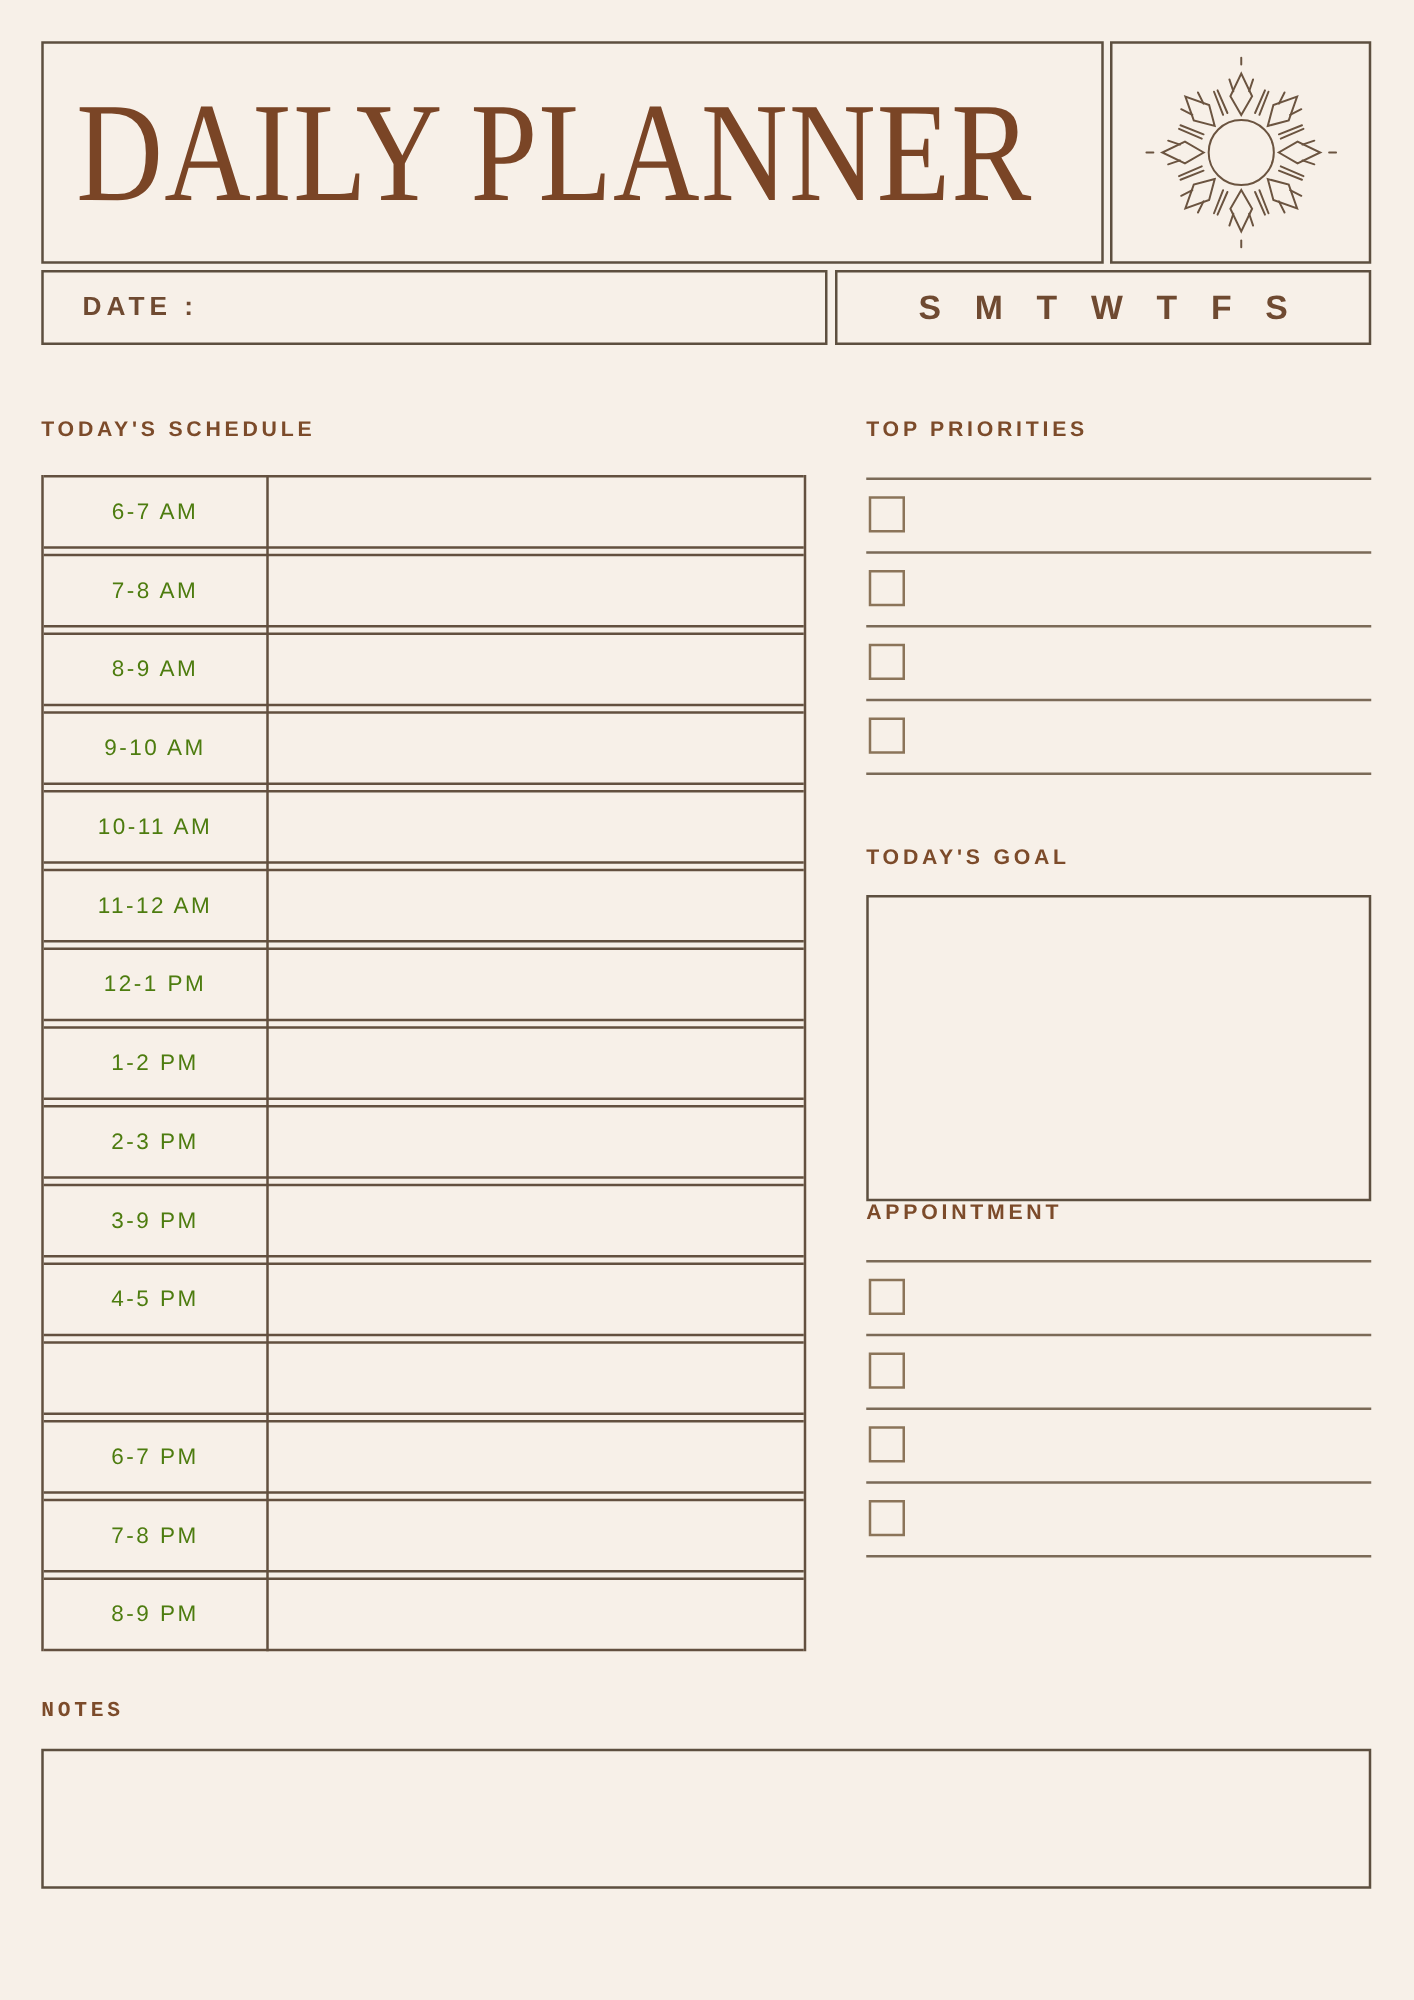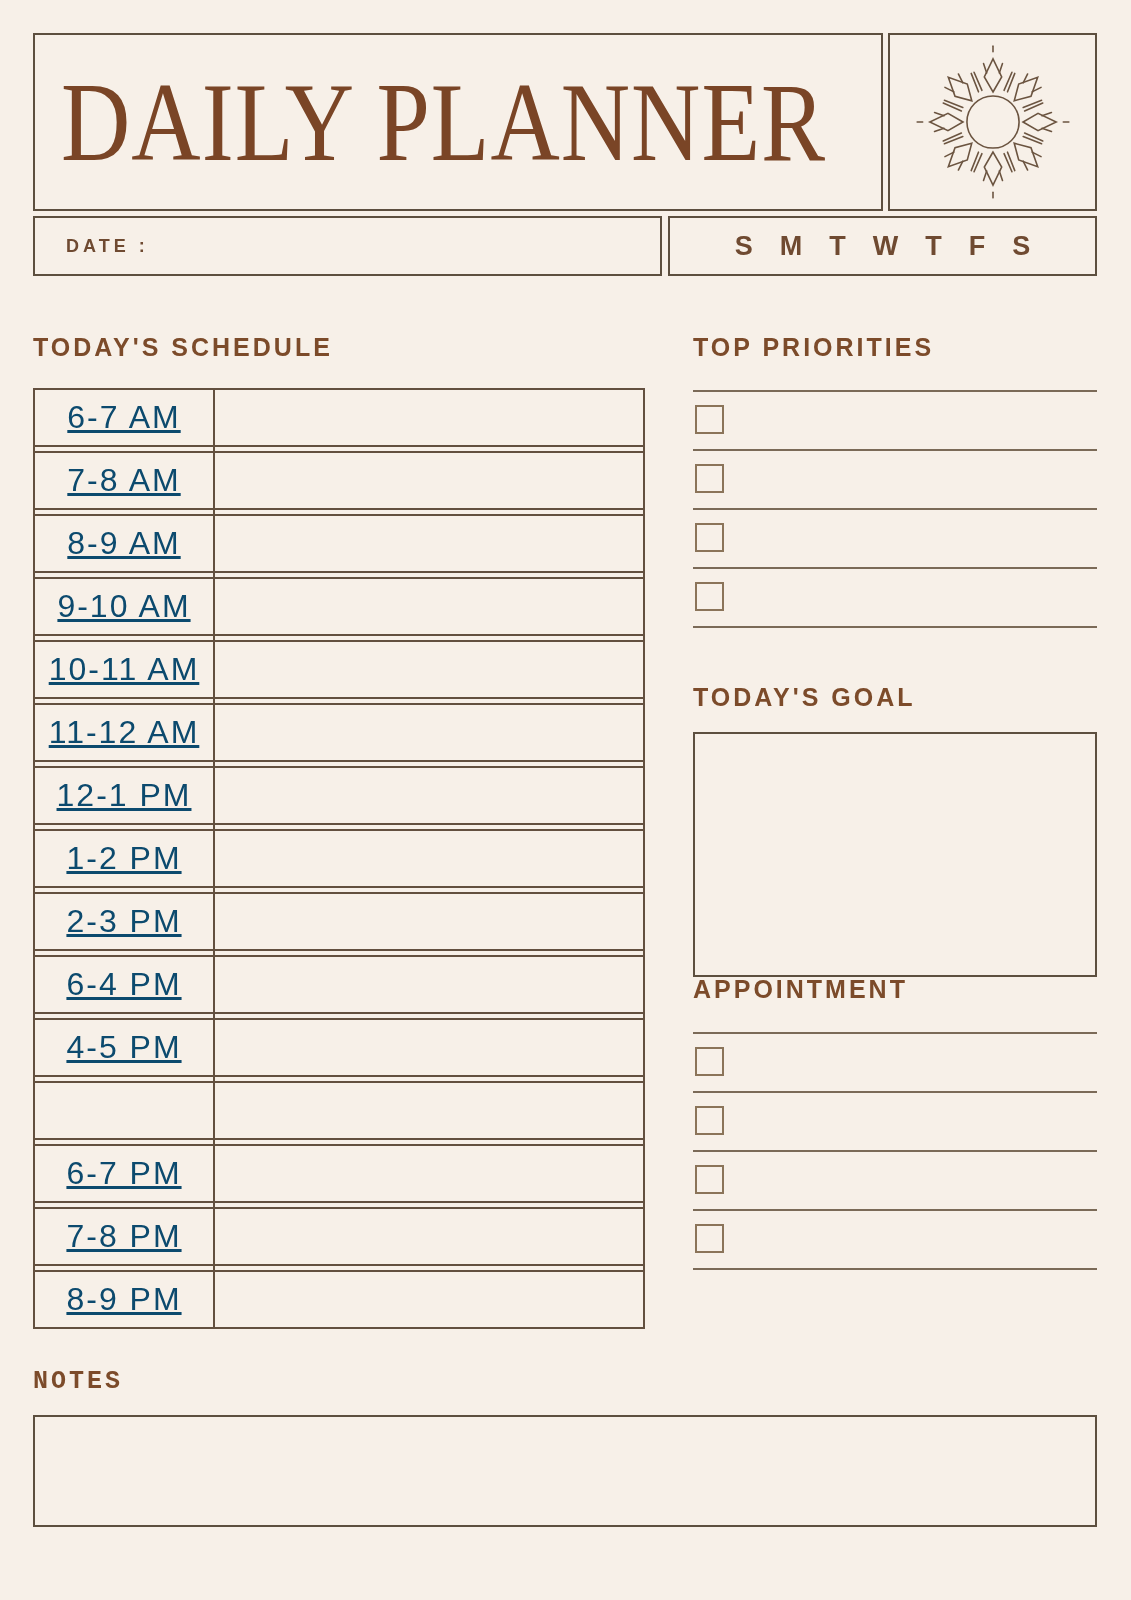--- a/index.html
+++ b/index.html
@@ -40,37 +40,37 @@
     display: flex; align-items: center; justify-content: center;
   }
 
   
   .date-row { display: flex; gap: 6px; height: 60px; margin-top: 5px; }
   .date-box {
     width: 629px;
     border: 2px solid #5d4f3f;
     display: flex; align-items: center;
     padding-left: 31px;
-    font-size: 18px; font-weight: 700; letter-spacing: 4px;
+    font-size: 21px; font-weight: 700; letter-spacing: 4px;
     color: #6f4a31;
   }
   .date-blank { flex: 1; height: 100%; }
   .days-box {
     flex: 1;
     border: 2px solid #5d4f3f;
     display: flex; align-items: center; justify-content: center;
     gap: 27px;
   }
   .day-letter {
     font-size: 27px; font-weight: 700; color: #6f4a31; line-height: 1;
   }
 
   
   .section-title {
-    font-size: 25px; font-weight: 700; letter-spacing: 3px;
+    font-size: 17px; font-weight: 700; letter-spacing: 3px;
     color: #7c4b2a; line-height: 1;
   }
 
   
   .main { display: flex; gap: 48px; }
   .left-col { width: 612px; }
   .right-col { width: 404px; }
 
   .left-col .section-title { margin-top: 59px; }
 
@@ -87,21 +87,21 @@
   .schedule-row {
     display: flex; height: 59px;
     border-top: 2px solid #63503f;
     border-bottom: 2px solid #63503f;
     margin-bottom: 4px;
   }
   .schedule-row:last-child { margin-bottom: 16px; }
   .time-cell {
     width: 178px;
     display: flex; align-items: center; justify-content: center;
-    font-size: 32px; letter-spacing: 2px; color: #0c4a6e; text-decoration: underline;
+    font-size: 18px; letter-spacing: 2px; color: #4d7c0f;
   }
   .entry-cell { flex: 1; }
 
   
   .right-col .section-title.first { margin-top: 59px; }
   .checklist { margin-top: 30px; border-top: 2px solid #7b6a57; }
   .check-item {
     height: 59px;
     border-bottom: 2px solid #7b6a57;
     display: flex; align-items: flex-start;
@@ -277,21 +277,21 @@
               <div class="time-cell">1-2 PM</div>
               <div class="entry-cell"></div>
             </div>
 
             <div class="schedule-row">
               <div class="time-cell">2-3 PM</div>
               <div class="entry-cell"></div>
             </div>
 
             <div class="schedule-row">
-              <div class="time-cell">6-4 PM</div>
+              <div class="time-cell">3-9 PM</div>
               <div class="entry-cell"></div>
             </div>
 
             <div class="schedule-row">
               <div class="time-cell">4-5 PM</div>
               <div class="entry-cell"></div>
             </div>
 
             <div class="schedule-row">
               <div class="entry-cell"></div>

